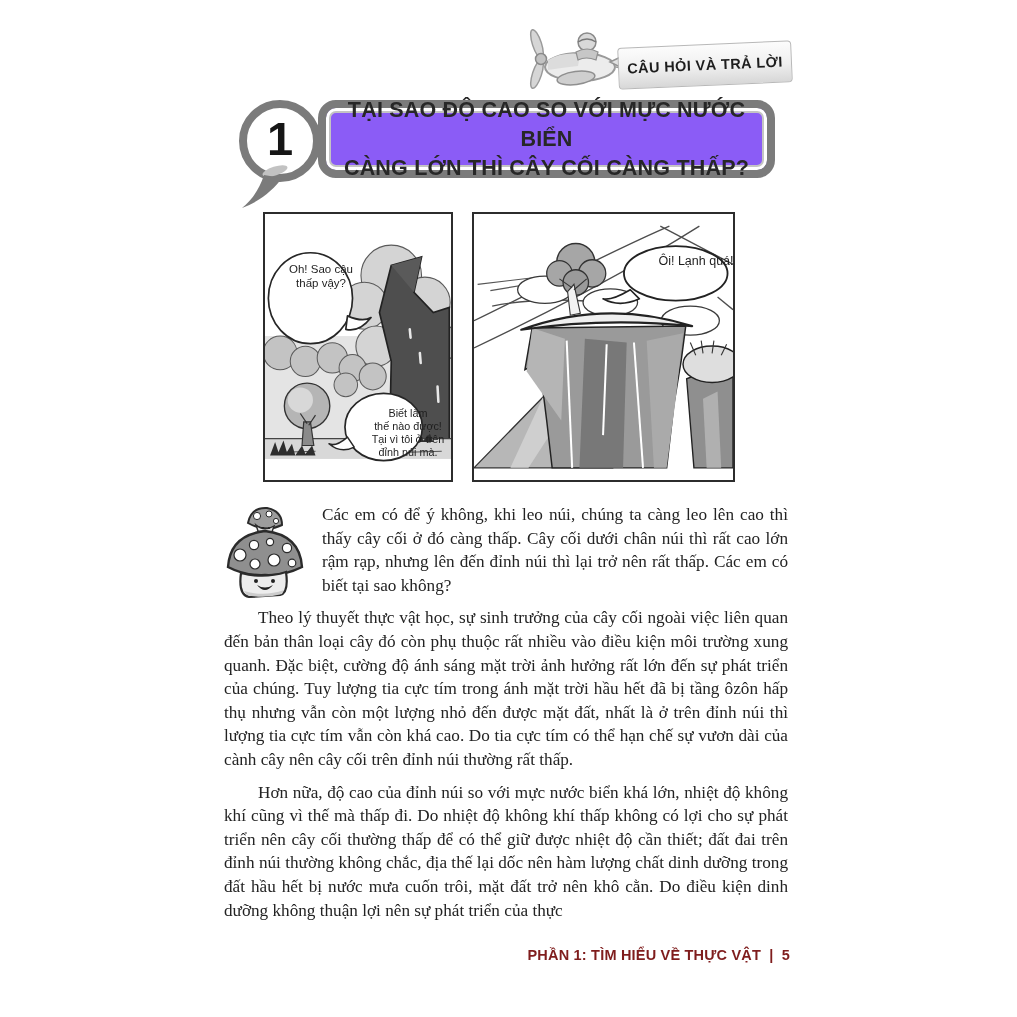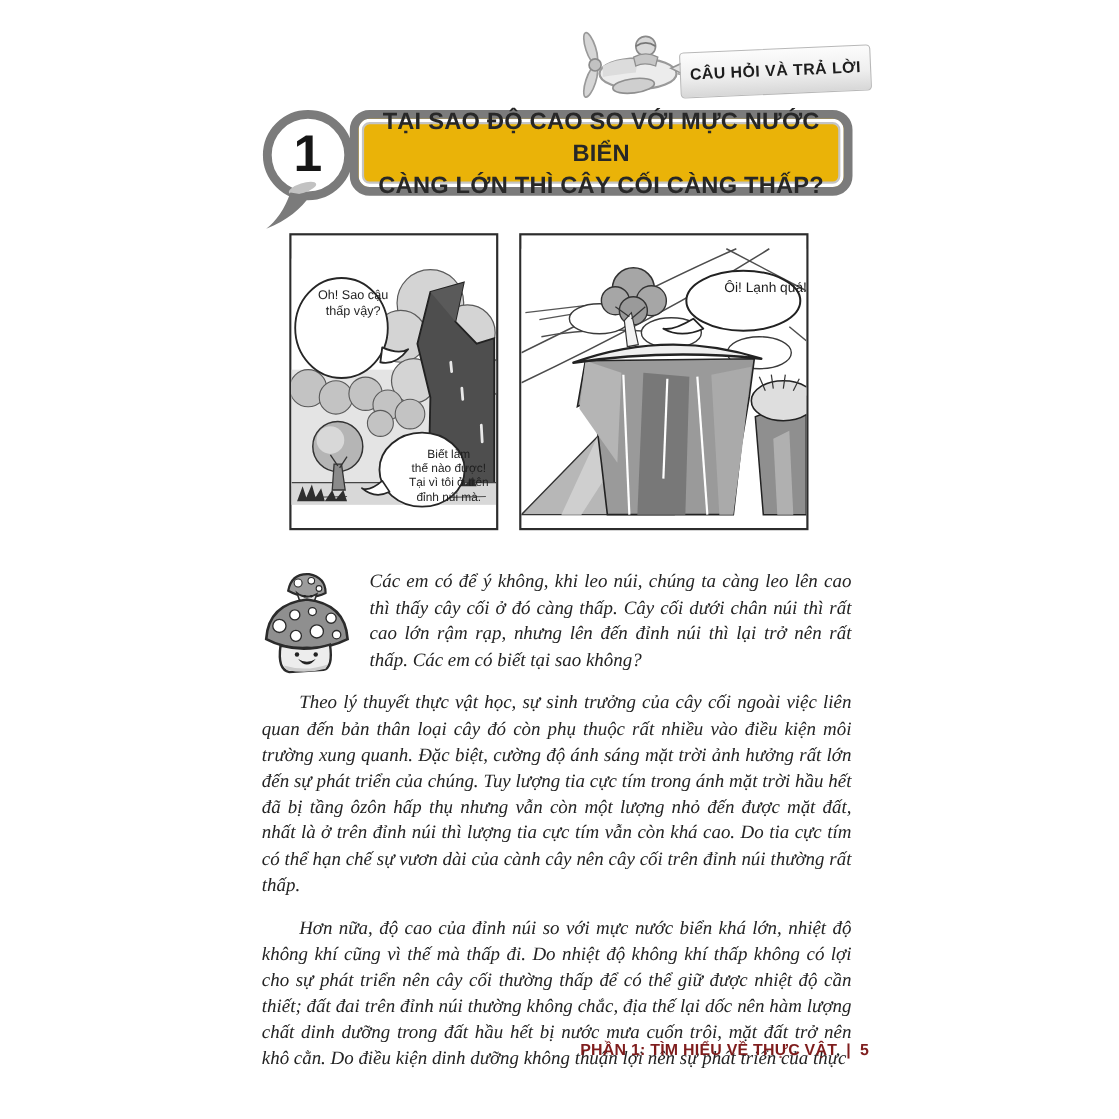--- a/index.html
+++ b/index.html
@@ -13,42 +13,42 @@
         background:linear-gradient(180deg,#fcfcfc 0%,#efefef 55%,#d7d7d7 100%);
         border:1.5px solid #b8b8b8;border-radius:4px;transform:rotate(-2.5deg);
         display:flex;align-items:center;justify-content:center;}
   .flag span{font-weight:bold;font-size:14.5px;letter-spacing:.4px;color:#1d1d1d;}
 
   
   .q-bubble{position:absolute;left:234px;top:94px;width:92px;height:116px;}
   .q-num{position:absolute;left:234px;top:94px;width:92px;height:92px;line-height:90px;
          text-align:center;font-size:47px;font-weight:bold;color:#161616;}
   .q-title-box{position:absolute;left:318px;top:100px;width:457px;height:78px;box-sizing:border-box;
-         border:8px solid #7b7b7b;border-radius:18px;background:#eab308;
+         border:8px solid #7b7b7b;border-radius:18px;background:#8b5cf6;
          box-shadow:inset 0 0 0 3px #ffffff, inset 0 0 0 5px #c4c4c4;
          display:flex;align-items:center;justify-content:center;}
   .q-title{white-space:pre-line;text-align:center;font-weight:bold;font-size:21.5px;
          line-height:29px;color:#272727;letter-spacing:.2px;}
 
   
   .panel{position:absolute;top:212px;height:270px;box-sizing:border-box;border:2px solid #2c2c2c;background:#fff;}
   .panel-left{left:263px;width:190px;}
   .panel-right{left:472px;width:263px;}
   .panel svg{position:absolute;left:0;top:0;width:100%;height:100%;}
   .bubble-text{position:absolute;white-space:pre-line;text-align:center;color:#1e1e1e;
          font-family:"Liberation Sans",sans-serif;}
   .bt1{left:8px;top:48px;width:96px;font-size:11.5px;line-height:14px;}
   .bt2{left:92px;top:193px;width:102px;font-size:10.8px;line-height:13px;}
   .bt3{left:160px;top:40px;width:124px;font-size:12.5px;line-height:15px;}
 
   
   .article{position:absolute;left:222px;top:501px;width:568px;
          font-family:"Liberation Serif",serif;font-size:17.2px;line-height:23.6px;
          color:#232323;text-align:justify;}
-  .article p{margin:16px;font-style:italic;}
+  .article p{margin:2px;}
   .article p + p{margin-top:9px;text-indent:34px;}
   .mushroom{float:left;width:88px;height:76px;margin:2px 10px 0 0;}
   .mushroom svg{width:82px;height:94px;}
 
   
   .footer{position:absolute;left:222px;top:947px;width:568px;text-align:right;
          font-size:14.5px;font-weight:bold;color:#7f1d1d;letter-spacing:.2px;}
   .footer span{margin-left:4px;}
 </style>
 </head>

